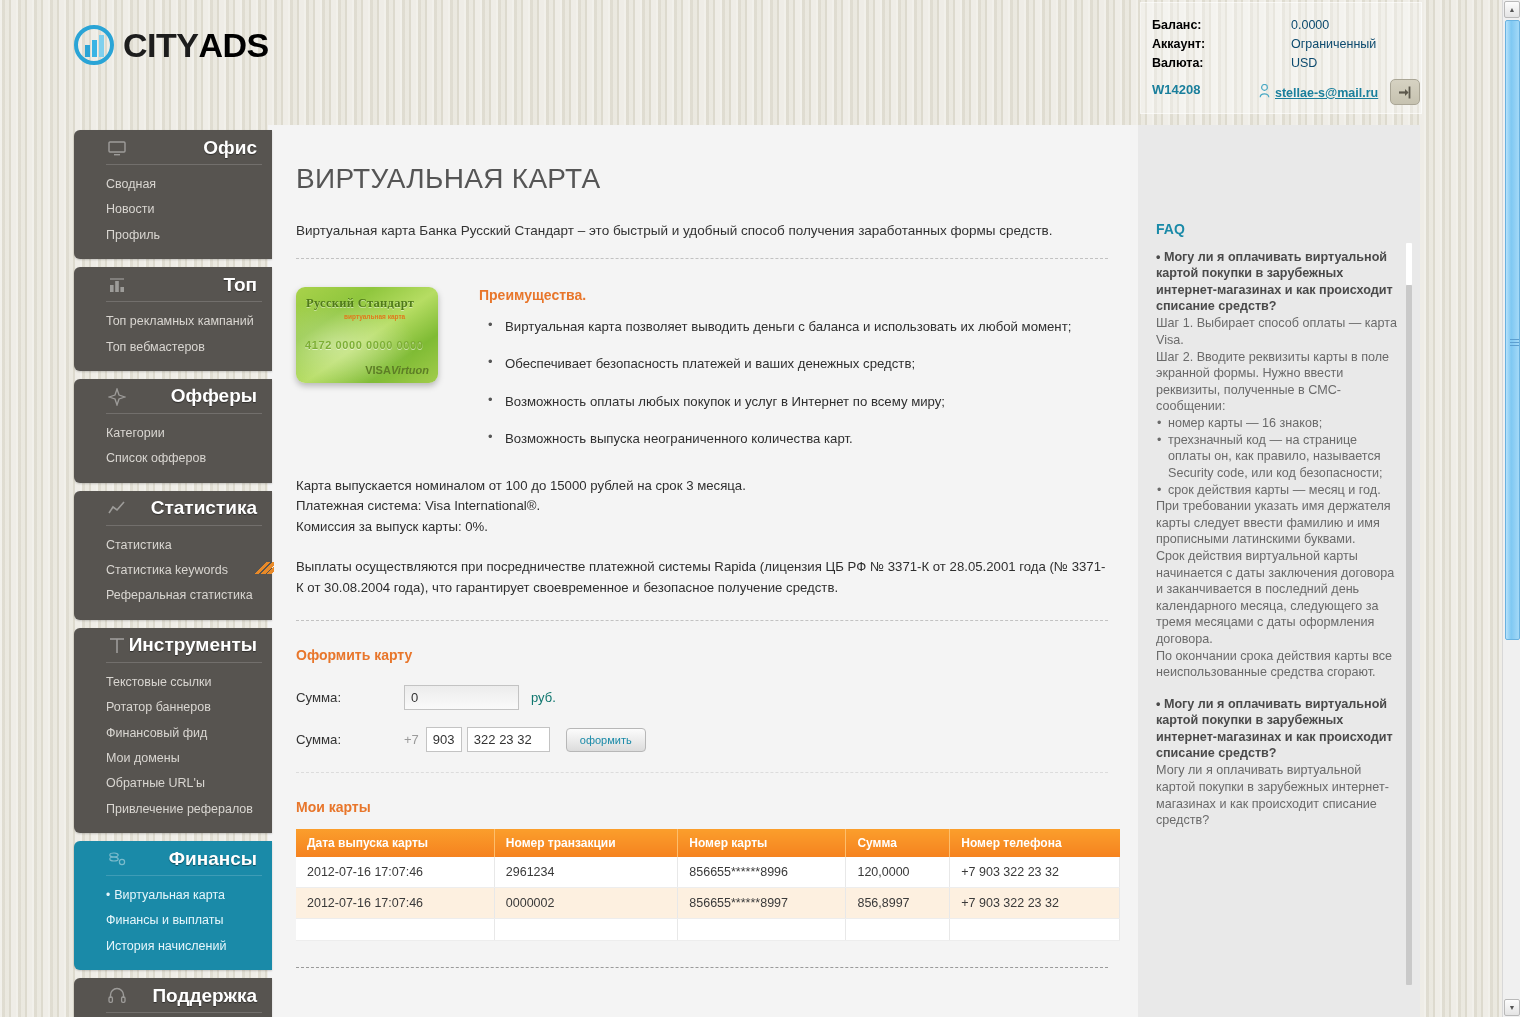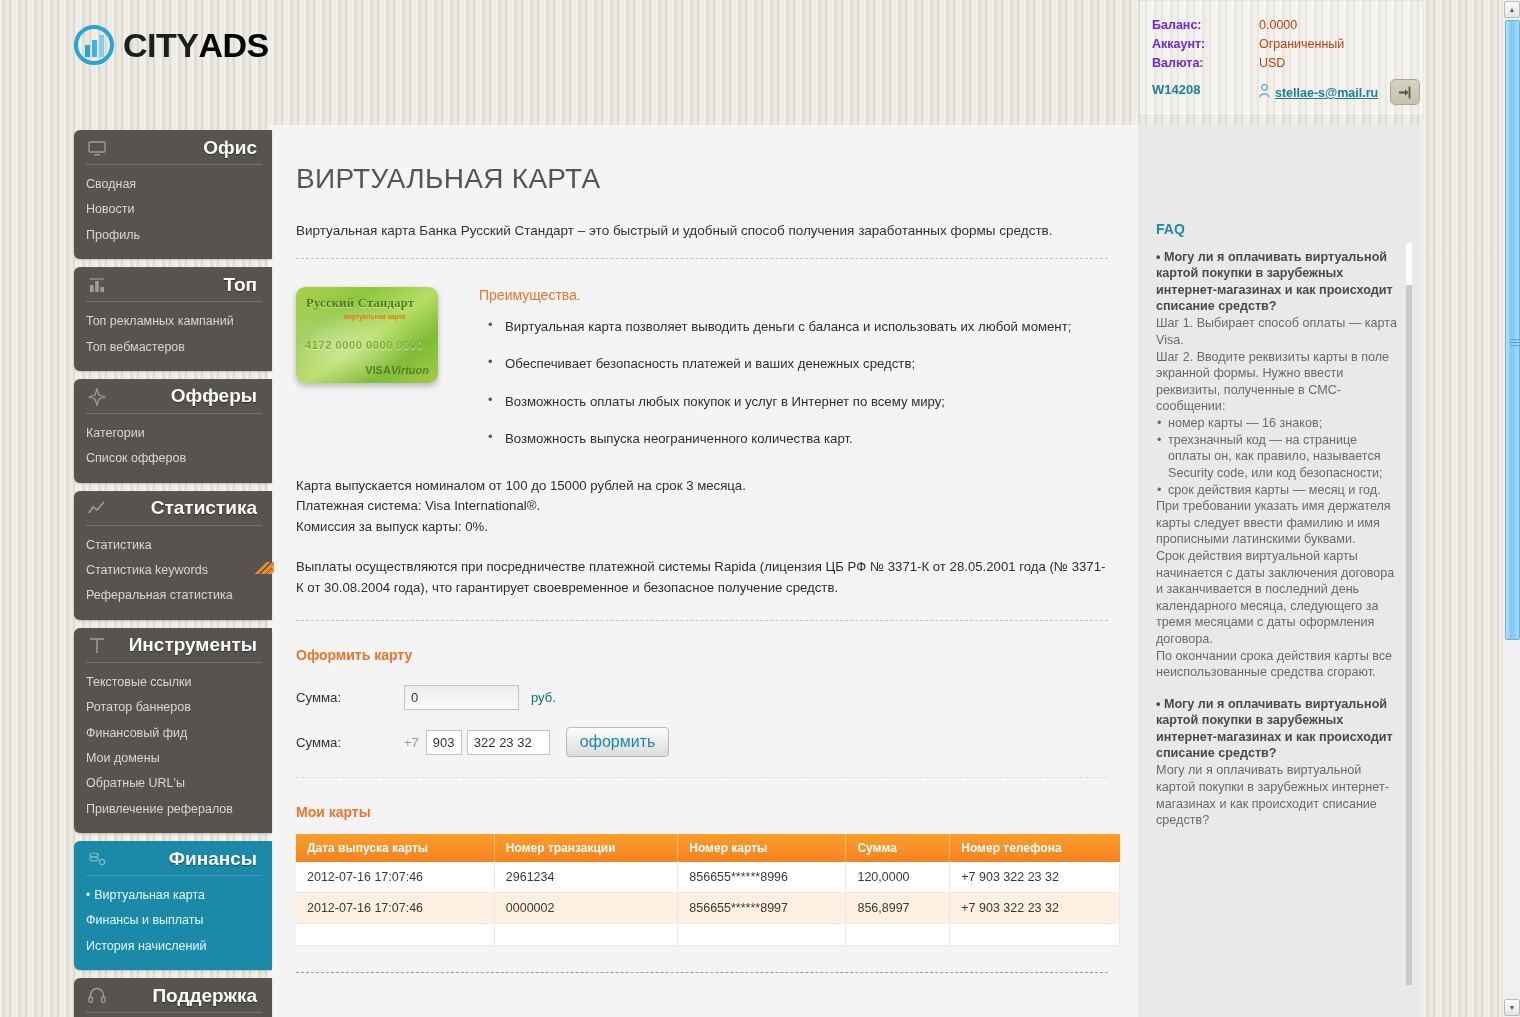--- a/index.html
+++ b/index.html
@@ -55,22 +55,22 @@
   #logo-text { font-size: 34px; font-weight: bold; letter-spacing: -0.5px; color: #111; line-height: 1; }
   #logo-text .lt-light { color: #1d1d1d; font-weight: 600; }
   #logo-text .lt-bold { color: #000; font-weight: bold; }
 
   #account-box {
     position: absolute; left: 1140px; top: 2px; width: 282px; height: 112px;
     background: rgba(255,255,255,0.33);
     border: 1px solid rgba(255,255,255,0.55);
   }
   .acct-row { position: absolute; font-size: 12.5px; }
-  .acct-label { color: #6d28d9; font-weight: bold; }
-  .acct-value { color: #c2410c; }
+  .acct-label { color: #000000; font-weight: bold; }
+  .acct-value { color: #0c4a6e; margin-left: 32px; }
   #acct-id { position: absolute; left: 11px; top: 79px; font-size: 13px; font-weight: bold; color: #1a7f9c; text-align: right; }
   #acct-mail-wrap { position: absolute; left: 118px; top: 81px; display: flex; align-items: center; gap: 5px; }
   #acct-mail { font-size: 12.5px; color: #1a7f9c; font-weight: bold; text-decoration: underline; cursor: pointer; }
   #logout-btn {
     position: absolute; left: 249px; top: 76px; width: 30px; height: 26px;
     background: linear-gradient(#d6d2c2,#c6c2b0);
     border: 1px solid #aaa696; border-radius: 5px;
     display: flex; align-items: center; justify-content: center; cursor: pointer;
   }
 
@@ -99,20 +99,21 @@
   }
 
   
   #sidebar { position: absolute; left: 74px; top: 130px; width: 198px; }
   .menu-block {
     width: 198px; margin-bottom: 8px;
     background: #575450;
     border-radius: 6px 0 0 6px;
     padding-bottom: 11px;
     box-shadow: 0 1px 2px rgba(0,0,0,0.18);
+    padding-left: 20px;
   }
   .menu-block.active { background: #1a8aa8; }
   .menu-head {
     position: relative; height: 34px;
     display: flex; align-items: center; justify-content: flex-end;
     padding: 0 15px 0 12px;
   }
   .menu-head .mh-title {
     font-size: 19px; font-weight: bold; color: #fff;
     text-shadow: 0 1px 1px rgba(0,0,0,0.45);
@@ -173,21 +174,21 @@
     position: absolute; left: 9px; top: 52px; font-size: 11px; letter-spacing: 0.6px;
     color: #7cae34; text-shadow: 0 1px 0 rgba(255,255,255,0.55); font-weight: bold;
   }
   #card-visa {
     position: absolute; right: 9px; bottom: 7px; font-size: 11px; font-weight: bold;
     color: #5d7d26; font-style: italic;
   }
   #card-visa b { font-style: normal; }
 
   .adv-col { flex: 1; }
-  #adv-title { color: #e8762b; font-size: 14px; font-weight: normal; margin-bottom: 14px; }
+  #adv-title { color: #e8762b; font-size: 14px; font-weight: bold; margin-bottom: 14px; }
   #adv-list { list-style: none; }
   #adv-list li {
     font-size: 13.2px; color: #2f2f2f; line-height: 1.45;
     padding-left: 26px; margin-bottom: 18px; position: relative;
   }
   #adv-list li::before {
     content: "•"; position: absolute; left: 9px; top: -1px; color: #555; font-size: 13px;
   }
 
   .note-block { font-size: 13.2px; color: #2f2f2f; line-height: 1.55; margin-top: 10px; }
@@ -200,21 +201,21 @@
     font-family: "Liberation Sans", sans-serif; font-size: 13px; color: #333;
     border: 1px solid #c3c3c3; background: linear-gradient(#ececec,#fafafa);
     padding: 4px 6px; outline: none;
   }
   #sum-input { width: 115px; }
   #unit-label { margin-left: 12px; color: #0f766e; font-size: 13px; }
   #plus7 { color: #9a9a9a; margin-right: 7px; font-size: 13px; }
   #phone-code { width: 36px; background: #fff; }
   #phone-num { width: 83px; background: #fff; margin-left: 5px; }
   #submit-btn {
-    margin-left: 16px; font-family: "Liberation Sans", sans-serif; font-size: 16px;
+    margin-left: 16px; font-family: "Liberation Sans", sans-serif; font-size: 11px;
     color: #1a8aa8; font-weight: normal;
     background: linear-gradient(#fcfcfc,#dcdcdc);
     border: 1px solid #b7b7b7; border-radius: 4px; padding: 5px 13px; cursor: pointer;
   }
 
   #cards-title { color: #e8762b; font-size: 14px; font-weight: bold; margin: 26px 0 14px 0; }
   #cards-table { width: 824px; border-collapse: collapse; font-size: 12.5px; }
   #cards-table th {
     background: linear-gradient(#fb9e2c,#f5821f);
     color: #fff; font-weight: bold; text-align: left;

